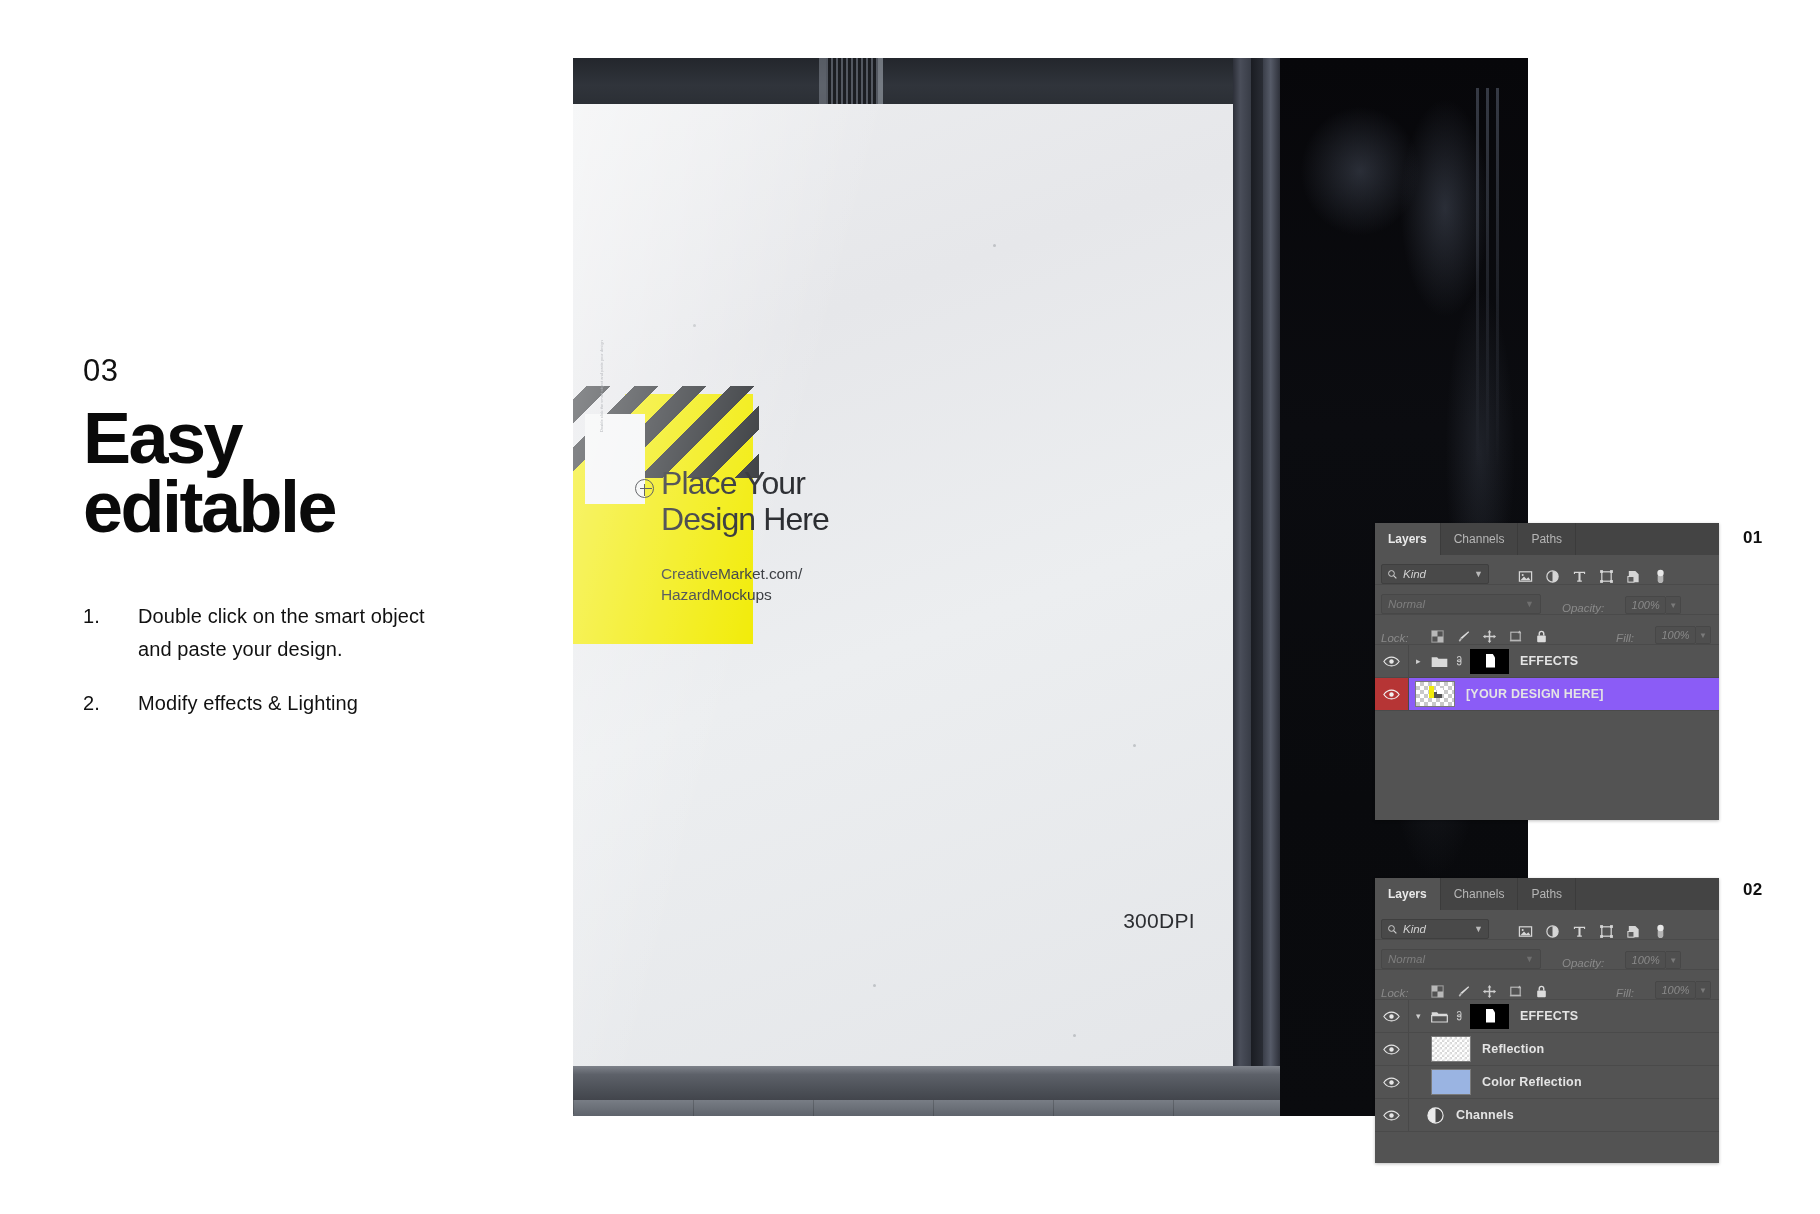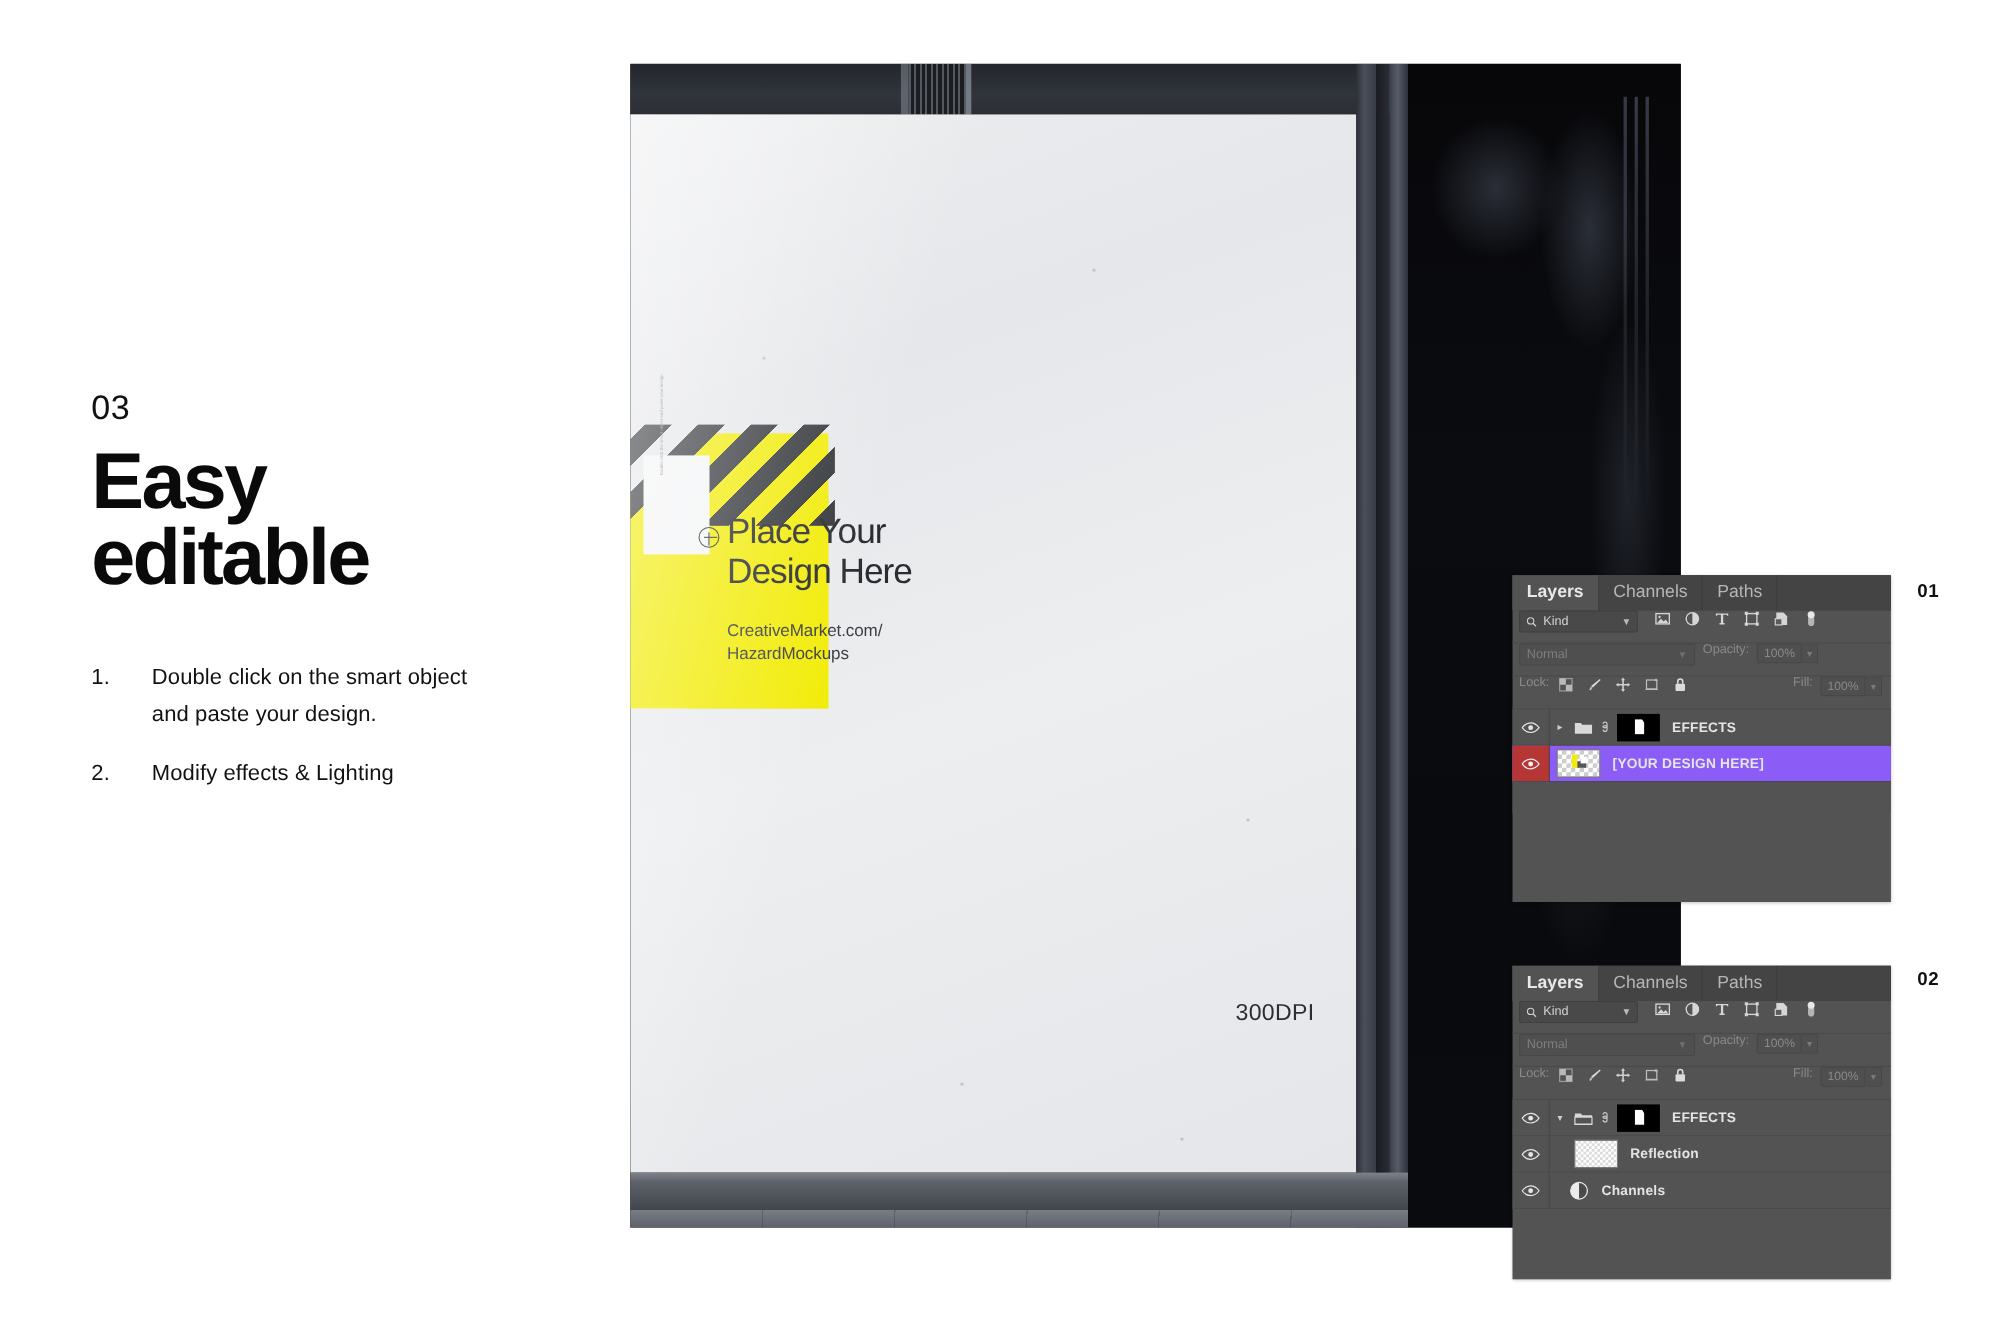--- a/index.html
+++ b/index.html
@@ -163,29 +163,29 @@
   .ps-panel {
     position: absolute; background: #535353; color: #d6d6d6;
     font-family: "Liberation Sans", sans-serif;
     box-shadow: 0 1px 3px rgba(0,0,0,.25);
   }
   .ps-panel.p01 { left: 1375px; top: 523px; width: 344px; height: 297px; }
   .ps-panel.p02 { left: 1375px; top: 878px; width: 344px; height: 285px; }
 
   .ps-tabs { display: flex; height: 32px; background: #444444; }
   .ps-tab {
-    display: flex; align-items: center; padding: 0 13px; font-size: 16px;
+    display: flex; align-items: center; padding: 0 13px; font-size: 12px;
     color: #b6b6b6; background: #444444; border-right: 1px solid #3b3b3b;
   }
   .ps-tab.active { background: #535353; color: #e9e9e9; font-weight: 700; }
   .ps-tabfill { flex: 1; background: #444444; }
 
   .ps-row {
-    display: flex; align-items: flex-start; height: 30px;
-    border-bottom: 1px solid #4a4a4a; padding: 0 6px; gap: 7px;
+    display: flex; align-items: flex-end; height: 30px;
+    border-bottom: 1px solid #4a4a4a; padding: 0 6px; gap: 21px; font-style: italic;
   }
   .ps-kind {
     display: flex; align-items: center; gap: 5px;
     width: 108px; height: 20px; background: #494949;
     border: 1px solid #3f3f3f; border-radius: 2px; padding: 0 5px;
     font-size: 11.5px; color: #d2d2d2;
   }
   .ps-kind .chev { margin-left: auto; font-size: 9px; color: #b9b9b9; }
   .ps-filters { display: flex; align-items: center; gap: 12px; margin-left: 8px; }
   .ps-ic { width: 15px; height: 15px; display: block; }
@@ -592,20 +592,30 @@
       <div class="ps-eye-cell">
         <svg width="17" height="11" viewBox="0 0 20 12">
           <path d="M10 0.8 C4.6 0.8 1 6 1 6 s3.6 5.2 9 5.2 S19 6 19 6 S15.4 0.8 10 0.8 Z" fill="none" stroke="#e6e6e6" stroke-width="1.3"></path>
           <circle cx="10" cy="6" r="2.6" fill="#e6e6e6"></circle>
         </svg>
       </div>
       <div class="ps-thumb checker-fine" style="margin-left:22px"></div>
       <span class="ps-name">Reflection</span>
     </div>
 
+    <div class="ps-layer">
+      <div class="ps-eye-cell">
+        <svg width="17" height="11" viewBox="0 0 20 12">
+          <path d="M10 0.8 C4.6 0.8 1 6 1 6 s3.6 5.2 9 5.2 S19 6 19 6 S15.4 0.8 10 0.8 Z" fill="none" stroke="#e6e6e6" stroke-width="1.3"></path>
+          <circle cx="10" cy="6" r="2.6" fill="#e6e6e6"></circle>
+        </svg>
+      </div>
+      <div class="ps-thumb solid-blue" style="margin-left:22px"></div>
+      <span class="ps-name">Color Reflection</span>
+    </div>
 
     <div class="ps-layer">
       <div class="ps-eye-cell">
         <svg width="17" height="11" viewBox="0 0 20 12">
           <path d="M10 0.8 C4.6 0.8 1 6 1 6 s3.6 5.2 9 5.2 S19 6 19 6 S15.4 0.8 10 0.8 Z" fill="none" stroke="#e6e6e6" stroke-width="1.3"></path>
           <circle cx="10" cy="6" r="2.6" fill="#e6e6e6"></circle>
         </svg>
       </div>
       <svg class="ps-adj-ic" viewBox="0 0 20 20">
         <circle cx="10" cy="10" r="8" fill="#ececec"></circle>

